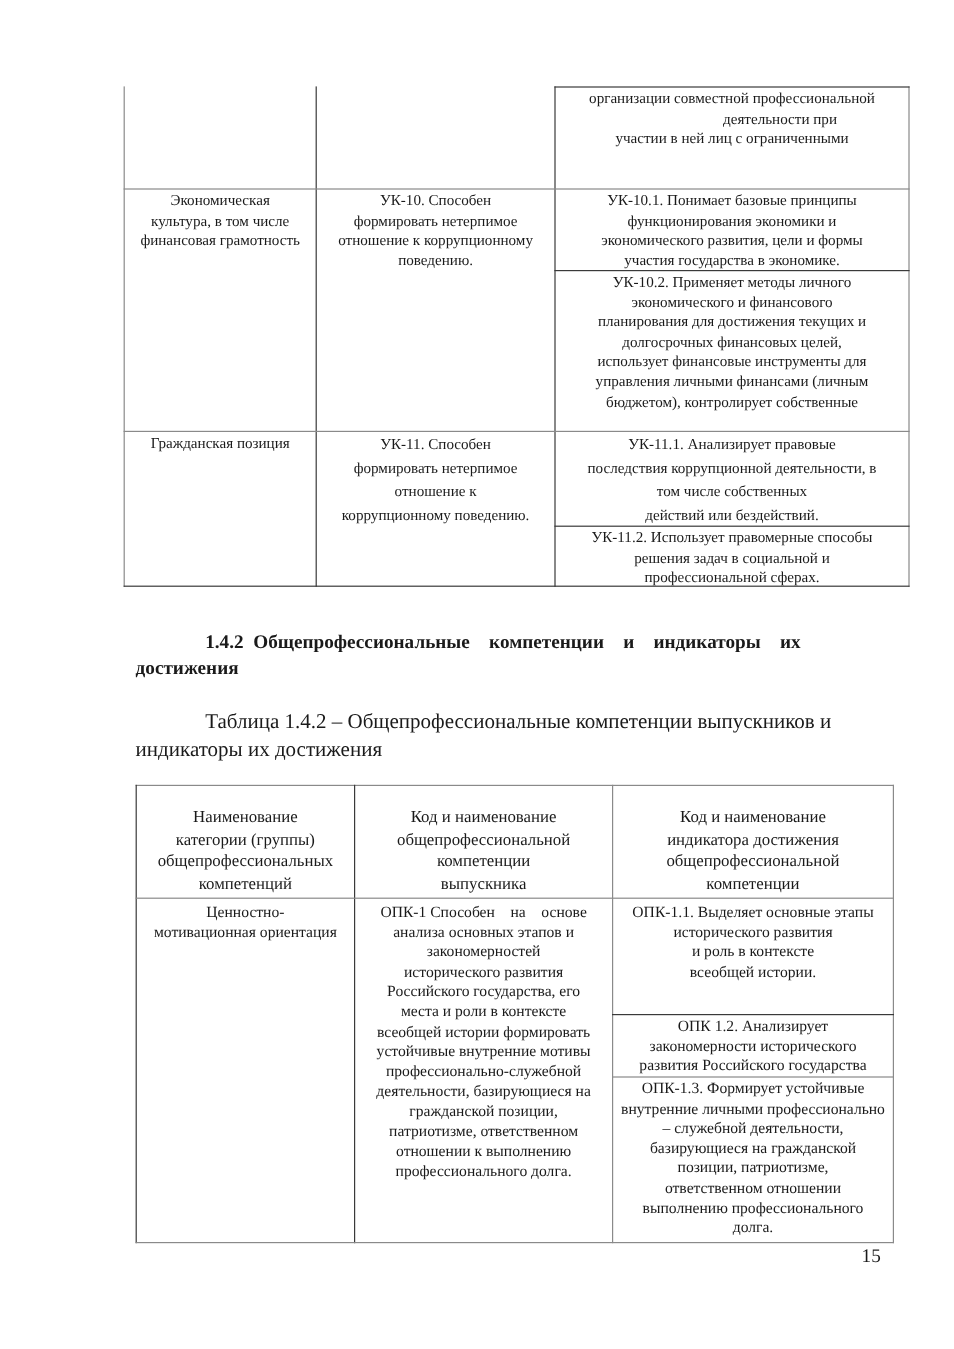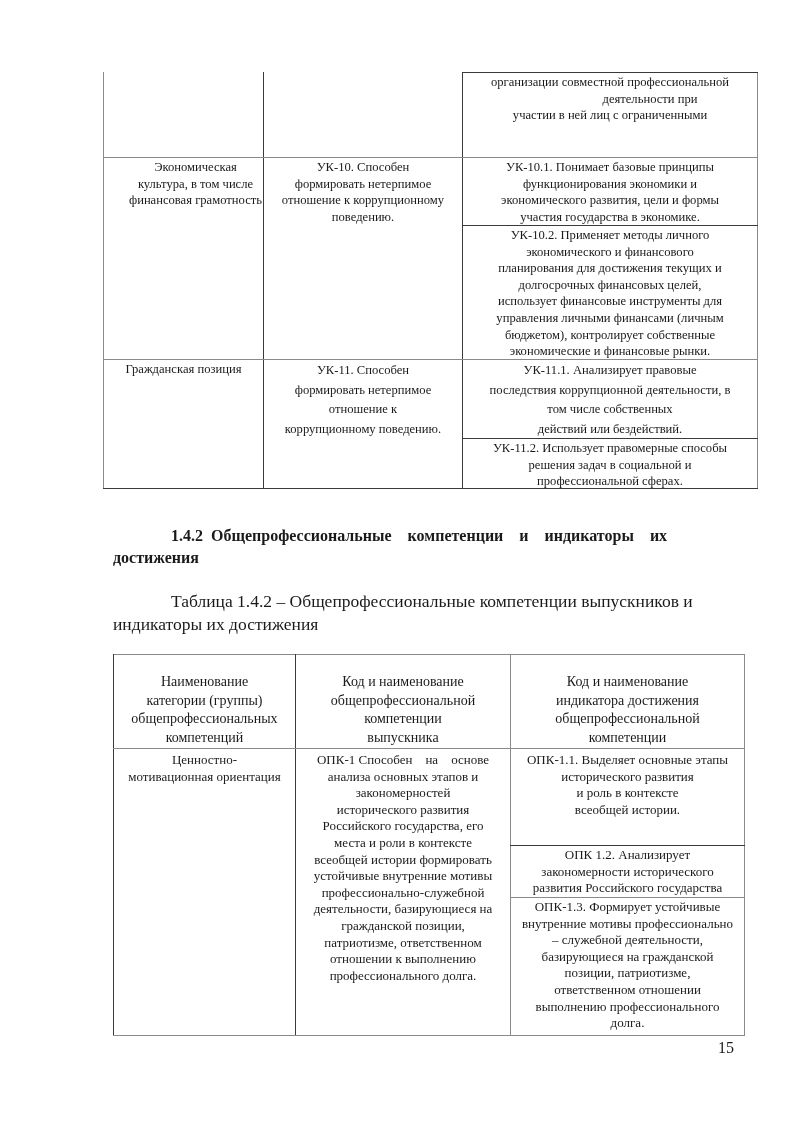--- a/index.html
+++ b/index.html
@@ -46,21 +46,21 @@
   <div class="hline gline" style="left:103px; top:359px; width:655px;"></div>
   <div class="hline" style="left:462px; top:438px; width:296px;"></div>
   <div class="hline" style="left:103px; top:488px; width:655px;"></div>
 
   <div class="cell" style="left:463px; top:73px; width:294px;">
     <span class="ln">организации совместной профессиональной</span>
     <span class="ln" style="padding-left:80px;">деятельности при</span>
     <span class="ln">участии  в  ней  лиц  с  ограниченными</span>
   </div>
 
-  <div class="cell" style="left:116px; top:158px; width:159px;">
+  <div class="cell" style="left:104px; top:158px; width:159px;">
     <span class="ln">Экономическая</span>
     <span class="ln">культура, в том числе</span>
     <span class="ln">финансовая грамотность</span>
   </div>
   <div class="cell" style="left:264px; top:158px; width:198px;">
     <span class="ln">УК-10. Способен</span>
     <span class="ln">формировать нетерпимое</span>
     <span class="ln">отношение к коррупционному</span>
     <span class="ln">поведению.</span>
   </div>
@@ -71,21 +71,20 @@
     <span class="ln">участия государства в экономике.</span>
   </div>
   <div class="cell" style="left:463px; top:226px; width:294px;">
     <span class="ln">УК-10.2.    Применяет    методы    личного</span>
     <span class="ln">экономического   и финансового</span>
     <span class="ln">планирования для достижения текущих и</span>
     <span class="ln">долгосрочных финансовых целей,</span>
     <span class="ln">использует финансовые инструменты для</span>
     <span class="ln">управления личными финансами (личным</span>
     <span class="ln">бюджетом),  контролирует   собственные</span>
-    <span class="ln">экономические и финансовые рынки.</span>
   </div>
 
   <div class="cell" style="left:104px; top:360px; width:159px;">
     <span class="ln">Гражданская позиция</span>
   </div>
   <div class="cell" style="left:264px; top:360px; width:198px; line-height:19.5px;">
     <span class="ln">УК-11. Способен</span>
     <span class="ln">формировать нетерпимое</span>
     <span class="ln">отношение к</span>
     <span class="ln">коррупционному поведению.</span>
@@ -170,21 +169,21 @@
     <span class="ln">и роль в контексте</span>
     <span class="ln">всеобщей истории.</span>
   </div>
   <div class="cell" style="left:511px; top:846px; width:233px;">
     <span class="ln">ОПК 1.2. Анализирует</span>
     <span class="ln">закономерности исторического</span>
     <span class="ln">развития Российского государства</span>
   </div>
   <div class="cell" style="left:511px; top:898px; width:233px;">
     <span class="ln">ОПК-1.3. Формирует устойчивые</span>
-    <span class="ln">внутренние мотивы профессионально</span>
+    <span class="ln">внутренние личными профессионально</span>
     <span class="ln">– служебной деятельности,</span>
     <span class="ln">базирующиеся на гражданской</span>
     <span class="ln">позиции, патриотизме,</span>
     <span class="ln">ответственном отношении</span>
     <span class="ln">выполнению профессионального</span>
     <span class="ln">долга.</span>
   </div>
 </div>
 
 <div class="pagenum">15</div>

